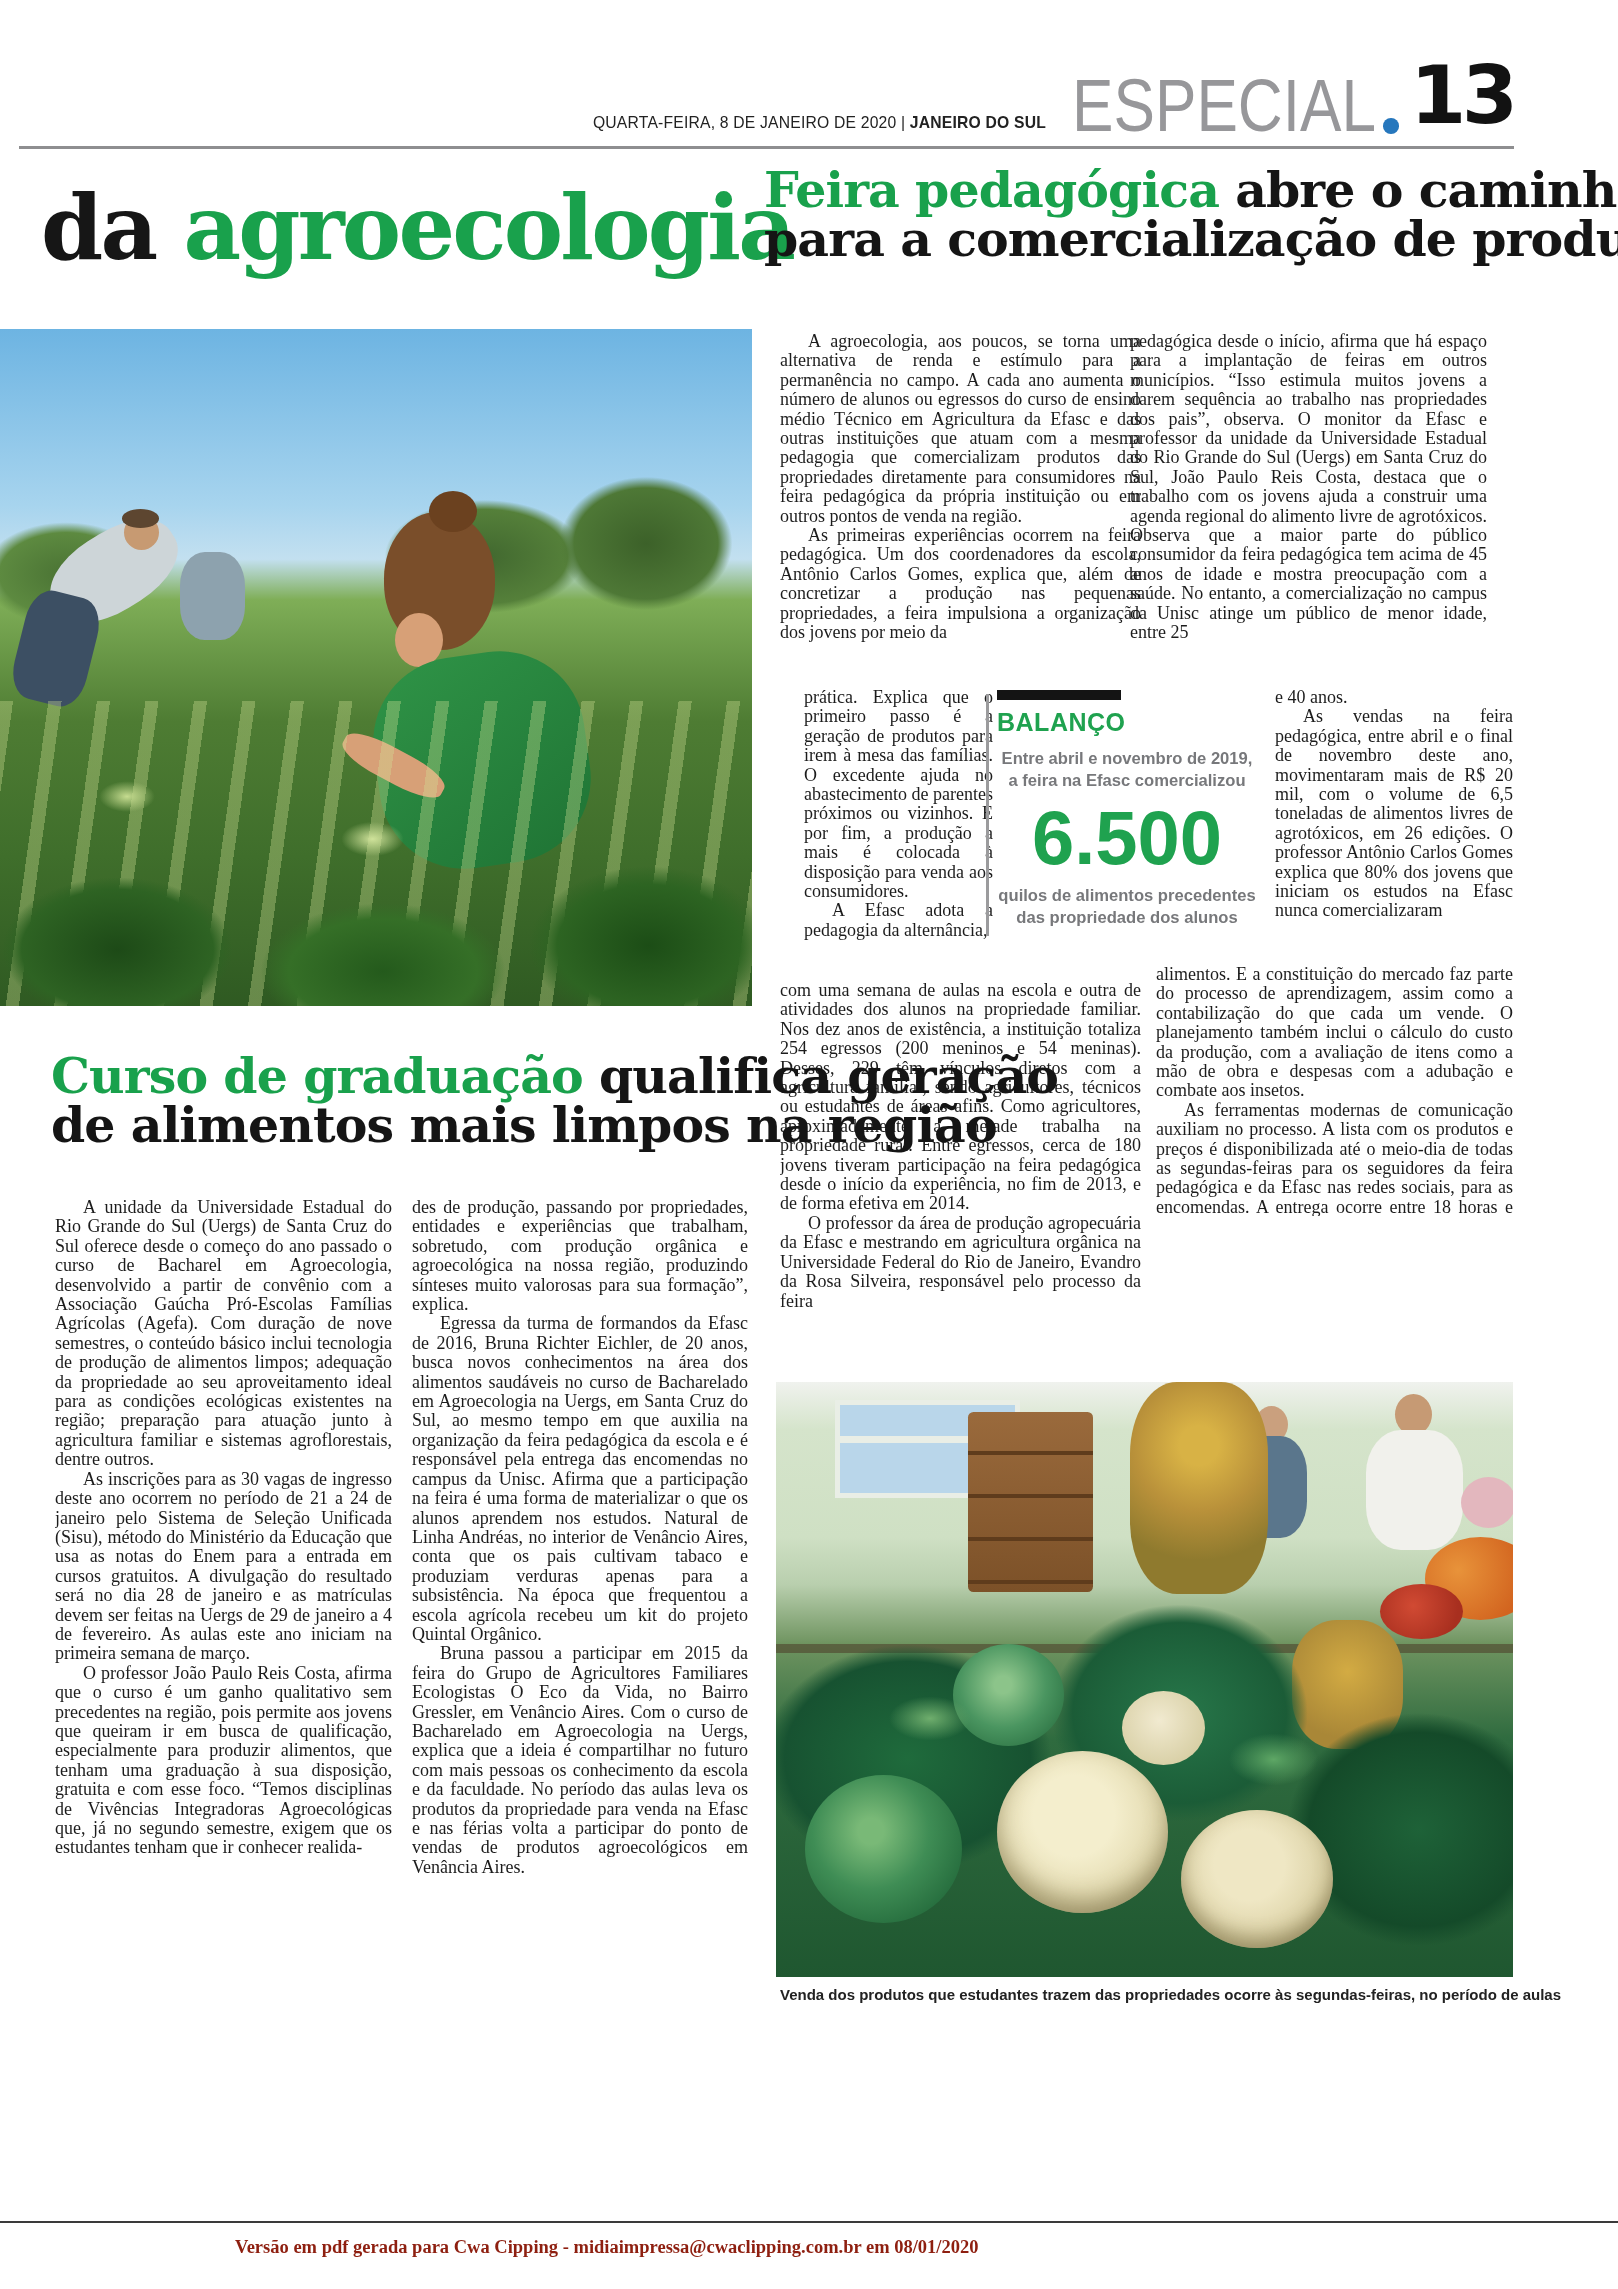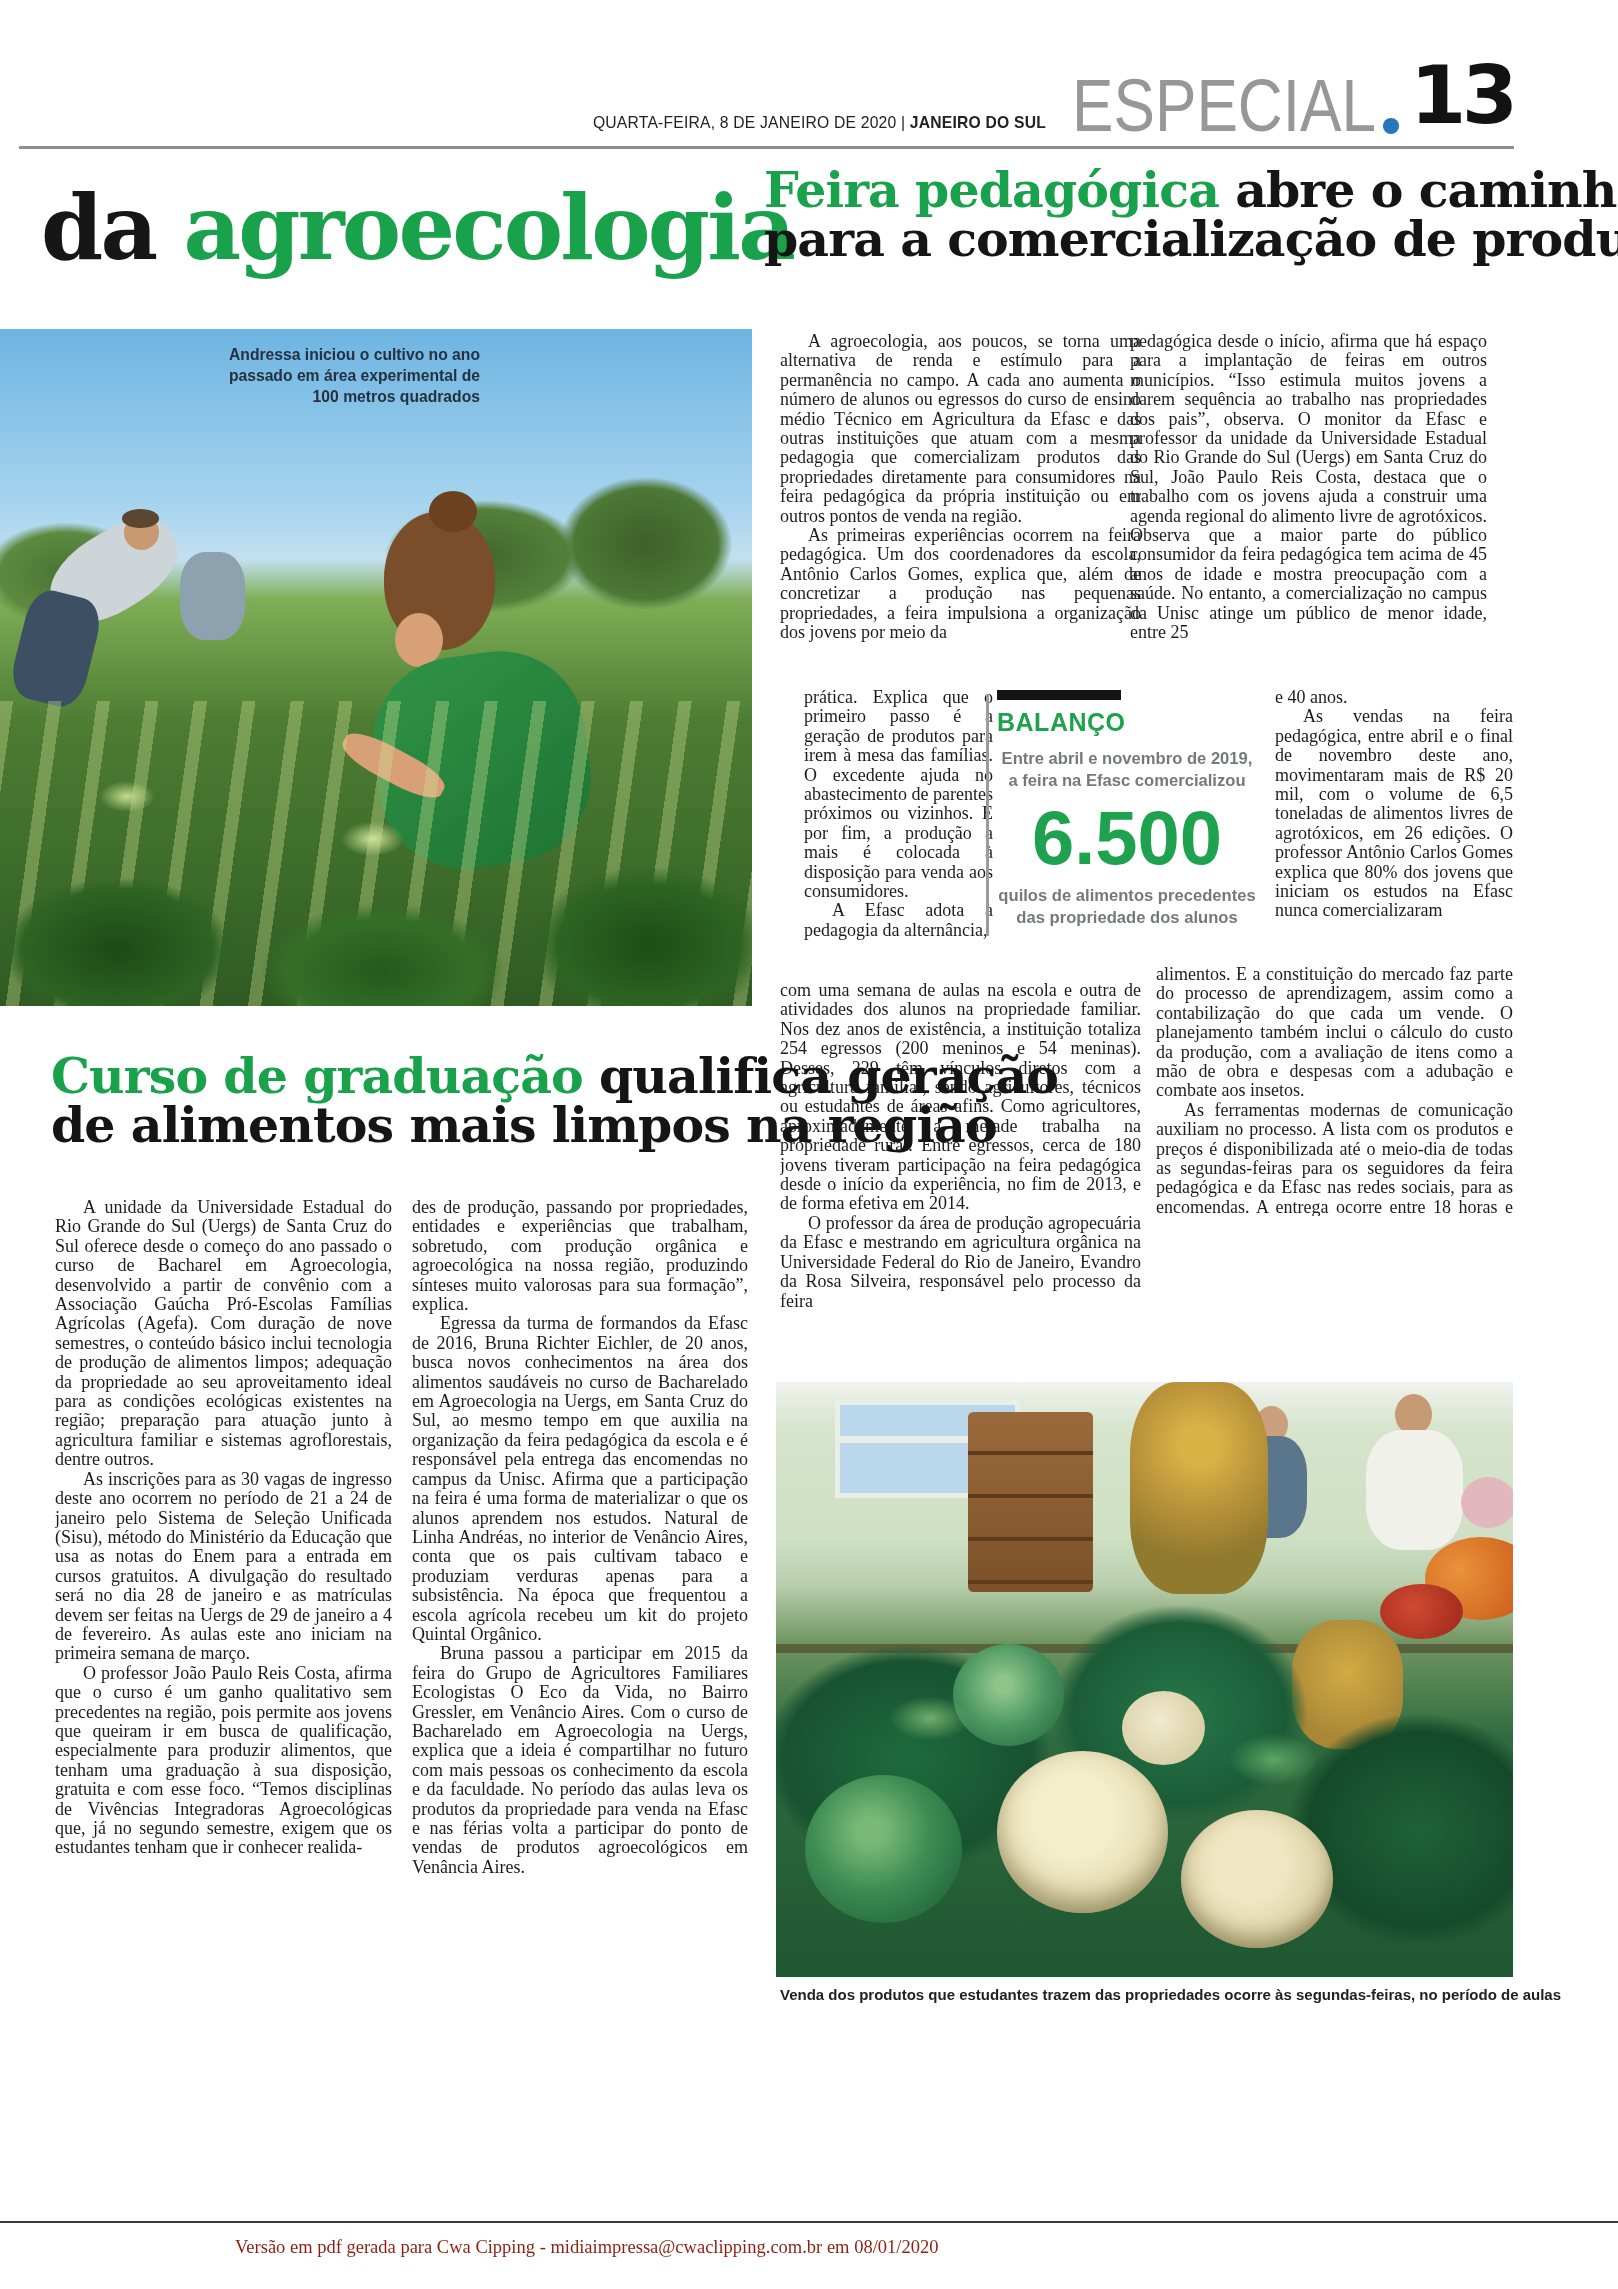--- a/index.html
+++ b/index.html
@@ -53,21 +53,21 @@
 
   
   .fphoto{background:linear-gradient(180deg,#6db4e2 0%,#a7d4ee 26%,#c3e0f0 34%,
            #7fae57 40%,#4e7c33 58%,#3f6e2b 78%,#2f5a22 100%);}
   
   .mphoto{background:linear-gradient(180deg,#f0f2ee 0%,#d5e4cb 8%,#cfe0c4 26%,
            #b9cfae 34%,#6f9460 44%,#2f6b3f 60%,#1f5730 100%);}
 
   
   .footrule{height:1.8px;background:#3a3a3a;}
-  .footer{font-family:"Liberation Serif", serif;font-weight:normal;font-size:18.5px;
+  .footer{font-family:"Liberation Serif", serif;font-weight:bold;font-size:18.5px;
           color:#8e1f10;white-space:nowrap;}
 </style>
 </head>
 <body>
 
 <div class="abs dateline" style="top:114px;right:573px;">
   <span>QUARTA-FEIRA, 8 DE JANEIRO DE 2020 | </span><b>JANEIRO DO SUL</b>
 </div>
 <div class="abs especial" style="left:1072px;top:63px;">ESPECIAL</div>
 <div class="abs bluedot" style="left:1383px;top:118px;"></div>
@@ -95,25 +95,20 @@
   <div class="blob" style="left:50%;top:48%;width:212px;height:212px;background:linear-gradient(150deg,#2f9447,#1f7334);border-radius:40%;transform:rotate(-8deg);"></div>
   <div class="blob" style="left:45%;top:62%;width:111px;height:33px;background:#d7a077;transform:rotate(28deg);border-radius:40%;"></div>
 
   <div class="abs" style="left:0;top:55%;width:100%;height:45%;background:repeating-linear-gradient(98deg,rgba(210,225,150,.35) 0 13px,rgba(0,0,0,0) 13px 48px);"></div>
   <div class="blob" style="left:-4%;top:78%;width:295px;height:185px;background:radial-gradient(closest-side,#1d4a17,#2e6323 65%,transparent 78%);"></div>
   <div class="blob" style="left:30%;top:82%;width:314px;height:175px;background:radial-gradient(closest-side,#245a1c,#356f27 60%,transparent 78%);"></div>
   <div class="blob" style="left:66%;top:76%;width:305px;height:203px;background:radial-gradient(closest-side,#1c4d16,#2d6422 60%,transparent 78%);"></div>
   <div class="blob" style="left:44%;top:72%;width:83px;height:46px;background:radial-gradient(closest-side,#cfe29a,transparent 75%);"></div>
   <div class="blob" style="left:12%;top:66%;width:74px;height:41px;background:radial-gradient(closest-side,#c6dc90,transparent 75%);"></div>
 
-  <div class="abs ph-caption" style="left:175px;top:14.8px;width:305px;">
-    <div>Andressa iniciou o cultivo no ano</div>
-    <div>passado em área experimental de</div>
-    <div>100 metros quadrados</div>
-  </div>
 </div>
 
 <div class="abs head2" style="left:764px;top:166px;">
   <div><span class="green">Feira pedagógica</span><span> abre o caminho</span></div>
   <div>para a comercialização de produtos</div>
 </div>
 
 <div class="abs colseg" style="left:780px;top:332px;width:361px;height:355px;">
     <p>A agroecologia, aos poucos, se torna uma alternativa de renda e estímulo para a permanência no campo. A cada ano aumenta o número de alunos ou egressos do curso de ensino médio Técnico em Agricultura da Efasc e das outras instituições que atuam com a mesma pedagogia que comercializam produtos das propriedades diretamente para consumidores na feira pedagógica da própria instituição ou em outros pontos de venda na região.</p>
     <p>As primeiras experiências ocorrem na feira pedagógica. Um dos coordenadores da escola, Antônio Carlos Gomes, explica que, além de concretizar a produção nas pequenas propriedades, a feira impulsiona a organização dos jovens por meio da</p>

